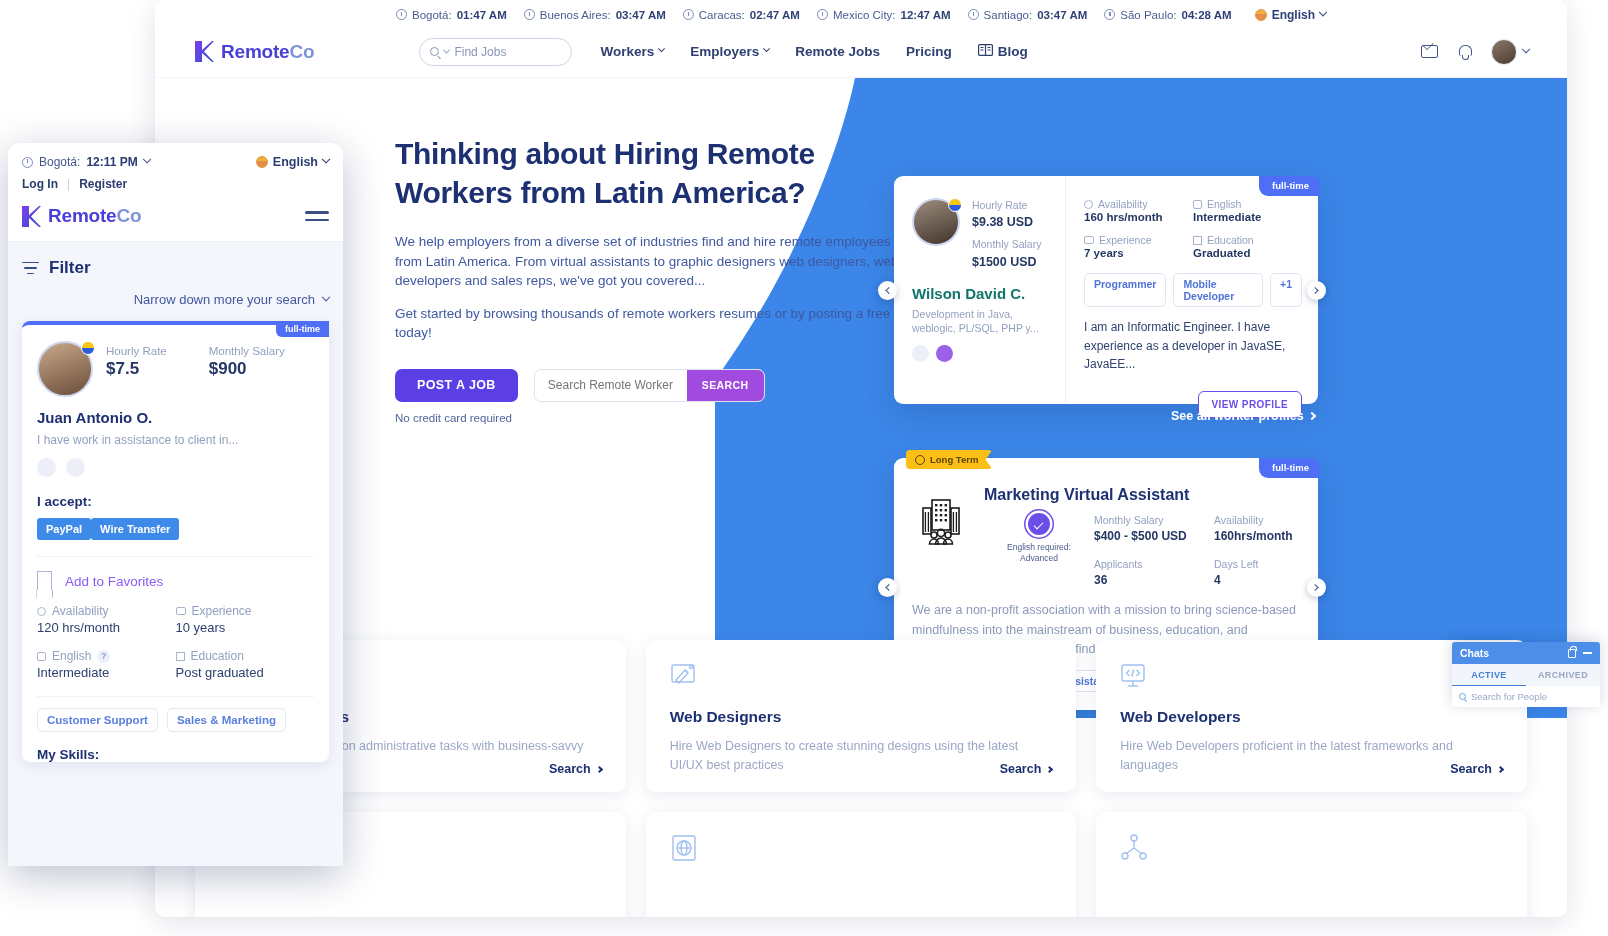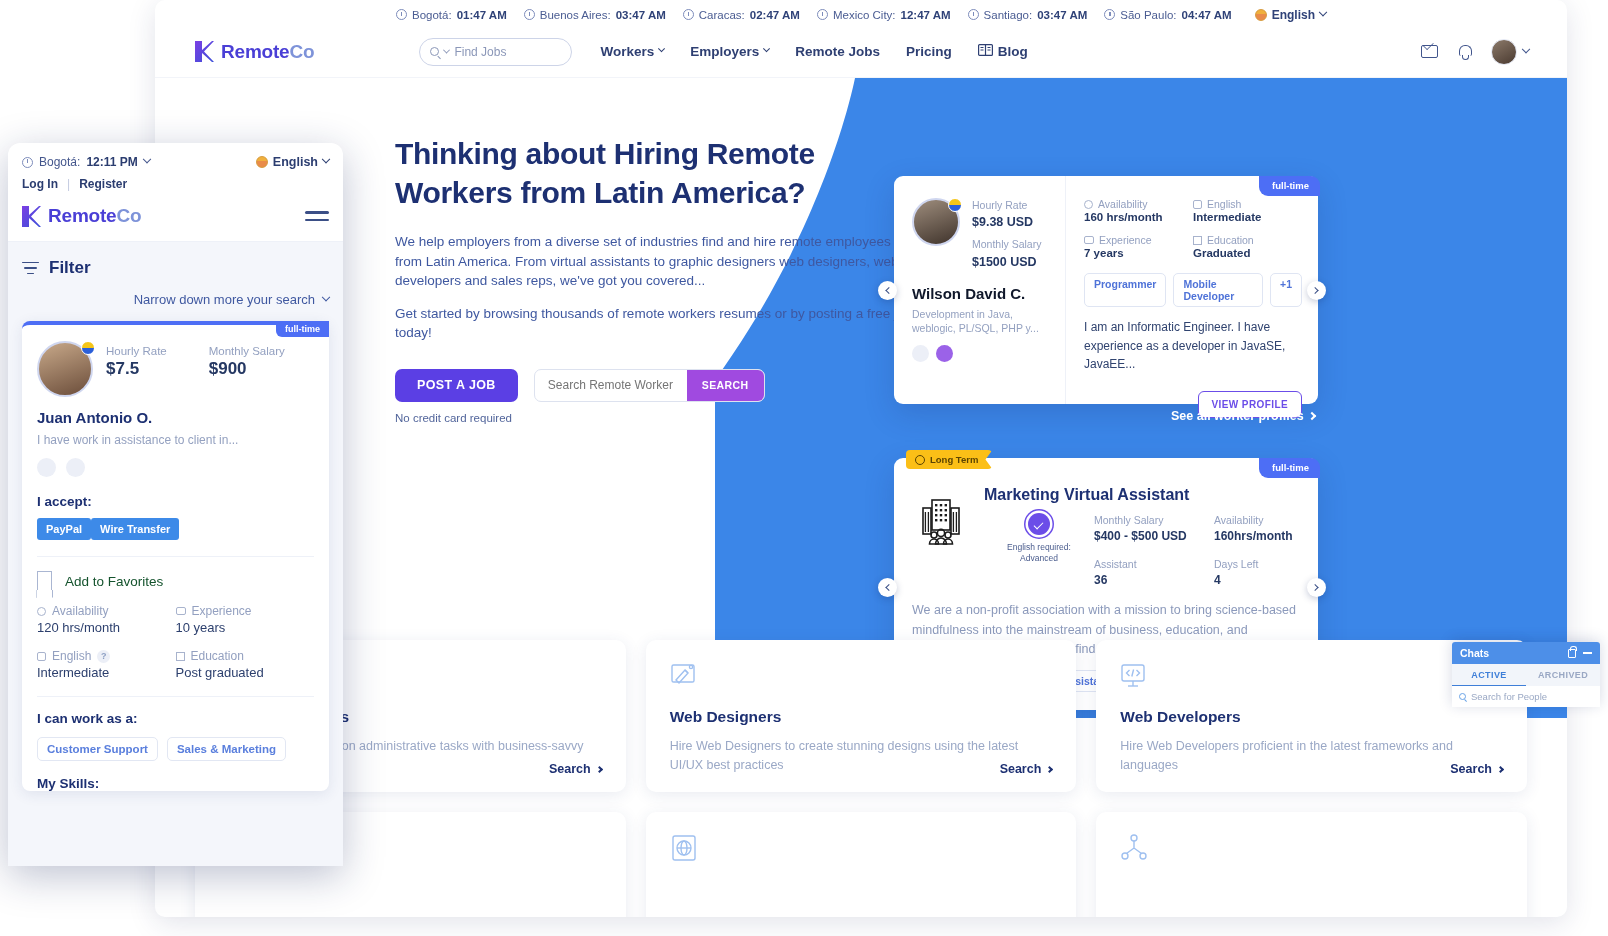--- a/index.html
+++ b/index.html
@@ -89,21 +89,21 @@
     font-size:9.5px; font-weight:700; padding:4px 11px 5px 13px; border-radius:0 9px 0 9px;
   }
   
   .worker-card { left:739px; top:98px; width:424px; height:228px; display:flex; }
   .wc-left { width:172px; padding:22px 12px 0 18px; border-right:1px solid #eef1f8; }
   .wc-top { display:flex; gap:12px; }
   .wc-avatar { width:48px;height:48px;border-radius:50%;background:linear-gradient(160deg,#9e8d7d,#3f332b); border:2px solid #cfd6ef; position:relative; flex:none;}
   .flag-dot{position:absolute;right:-4px;top:-2px;width:14px;height:14px;border-radius:50%;background:linear-gradient(#f5c518 0 50%,#2b5fd9 50% 100%);border:1.5px solid #fff;}
   .lbl { font-size:10.5px; color:#93a0c0; line-height:1.45;}
   .val { font-size:12.5px; color:#253863; font-weight:700; line-height:1.45;}
-  .wc-name{ margin-top:14px; font-size:15px; font-weight:700; color:#0f172a;}
+  .wc-name{ margin-top:14px; font-size:15px; font-weight:700; color:#0f766e;}
   .wc-desc{ margin-top:5px; font-size:10.5px; color:#94a1c0; line-height:1.4;}
   .wc-icons{ margin-top:9px; display:flex; gap:7px;}
   .circ-ic{width:17px;height:17px;border-radius:50%;background:#eceff7;}
   .circ-ic.p{background:#9b62e8;}
   .wc-right{ flex:1; padding:22px 16px 0 18px; position:relative;}
   .meta-grid{ display:grid; grid-template-columns:1fr 1fr; row-gap:11px;}
   .meta-item .mh{ display:flex; align-items:center; gap:5px; font-size:10.5px; color:#93a0c0;}
   .meta-item .mv{ font-size:11.5px; color:#253863; font-weight:600; margin-top:1px;}
   .msq{width:9px;height:9px;border:1.3px solid #a8b3cd;border-radius:2px;flex:none;}
   .mclock{width:9px;height:9px;border:1.3px solid #a8b3cd;border-radius:50%;flex:none;}
@@ -191,21 +191,21 @@
   .m-lbl{ font-size:11.5px; color:#93a0c0;}
   .m-val{ font-size:17px; color:#253863; font-weight:600; margin-top:2px;}
   .m-name{ margin-top:12px; font-size:15px; font-weight:700; color:#1d3072;}
   .m-bio{ margin-top:7px; font-size:12px; color:#94a1c0;}
   .m-icons{ margin-top:11px; display:flex; gap:10px;}
   .m-circ{ width:19px;height:19px;border-radius:50%;background:#eceff7;}
   .m-accept{ margin-top:17px; font-size:13.5px; font-weight:700; color:#1d3072;}
   .m-pays{ margin-top:9px; display:flex; gap:0; padding-bottom:16px;}
   .pay{ background:#3d8ae8; color:#fff; font-size:11px; font-weight:600; padding:5px 9px; border-radius:3px;}
   .m-div{ border-top:1px solid #eef1f8; }
-  .m-fav{ padding:14px 0 13px 0; display:flex; align-items:center; gap:13px; font-size:13.5px; color:#14532d;}
+  .m-fav{ padding:14px 0 13px 0; display:flex; align-items:center; gap:13px; font-size:13.5px; color:#8b5cf6;}
   .bookmark{ width:15px;height:20px; border:1.6px solid #aab6d2; border-bottom:none; position:relative;}
   .bookmark::after{content:"";position:absolute;left:-1.6px;bottom:-7px;width:15px;height:8px;border-left:1.6px solid #aab6d2;border-right:1.6px solid #aab6d2;
      clip-path:polygon(0 0,100% 0,100% 100%,50% 45%,0 100%); background:#fff;}
   .m-meta{ display:grid; grid-template-columns:1fr 1fr; row-gap:14px; padding-bottom:16px;}
   .m-meta .mh{display:flex;align-items:center;gap:6px;font-size:12px;color:#93a0c0;}
   .m-meta .mv{font-size:13px;color:#2c3f6d;margin-top:2px;}
   .q-ic{width:13px;height:13px;border-radius:50%;background:#eceff7;color:#8ea0c4;font-size:9px;display:flex;align-items:center;justify-content:center;font-weight:700;}
   .m-work{ padding-top:14px; font-size:13.5px; font-weight:700; color:#1d3072;}
   .m-chips{ margin-top:11px; display:flex; gap:9px;}
   .chip{ border:1px solid #e2e7f3; border-radius:5px; font-size:11.5px; color:#5a7fdd; font-weight:600; padding:5px 9px; background:#fff;}
@@ -255,21 +255,21 @@
         <span class="time">12:47 AM</span>
       </div>
       <div class="tz">
         <span class="clock-ico"></span>
         <span class="city">Santiago:</span>
         <span class="time">03:47 AM</span>
       </div>
       <div class="tz">
         <span class="clock-ico"></span>
         <span class="city">São Paulo:</span>
-        <span class="time">04:47 AM</span>
+        <span class="time">04:28 AM</span>
       </div>
       <div class="lang-top">
         <span class="globe"></span>
         <span>English</span>
         <span class="caret"></span>
       </div>
     </div>
 
     <div class="nav">
       <div class="logo">
@@ -482,21 +482,21 @@
               </div>
               <div class="jm">
                 <div class="lbl">Availability</div>
                 <div class="val">160hrs/month</div>
               </div>
               <div class="eng-badge">
                 <div class="eng-seal"></div>
                 <div class="eng-txt"><span>English required:</span><br><span>Advanced</span></div>
               </div>
               <div class="jm">
-                <div class="lbl">Assistant</div>
+                <div class="lbl">Applicants</div>
                 <div class="val">36</div>
               </div>
               <div class="jm">
                 <div class="lbl">Days Left</div>
                 <div class="val">4</div>
               </div>
             </div>
           </div>
         </div>
         <div class="job-desc">We are a non-profit association with a mission to bring science-based mindfulness into the mainstream of business, education, and government. We're hoping to find a great...</div>
@@ -729,21 +729,20 @@
           </div>
           <div>
             <div class="mh">
                 <span class="mbook"></span>
                 <span>Education</span>
               </div>
             <div class="mv">Post graduated</div>
           </div>
         </div>
         <div class="m-div"></div>
-        <div class="m-work">I can work as a:</div>
         <div class="m-chips">
           <span class="chip">Customer Support</span>
           <span class="chip">Sales &amp; Marketing</span>
         </div>
         <div class="m-skills">My Skills:</div>
       </div>
     </div>
   </div>
 
   <div class="chat">

